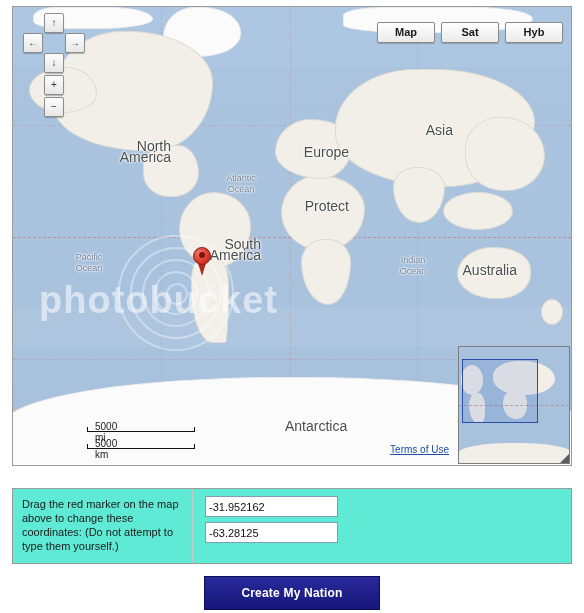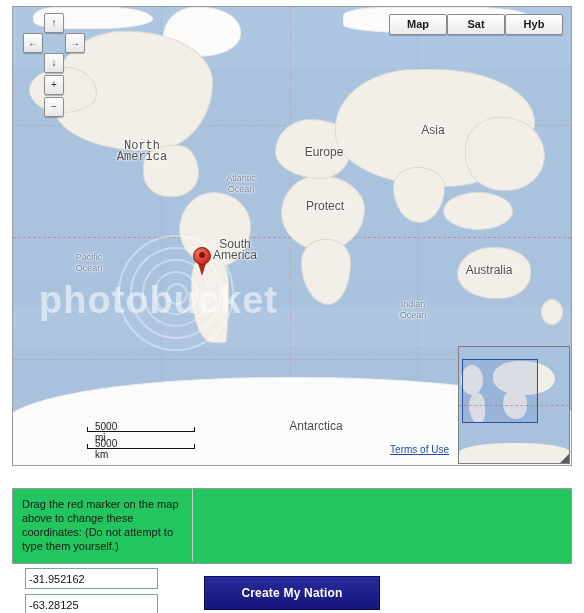--- a/index.html
+++ b/index.html
@@ -65,21 +65,21 @@
   .map-label {
     position: absolute;
     color: #5b5b5b;
     font-size: 9px;
     line-height: 11px;
     text-align: center;
     text-shadow: 0 0 2px #fff, 0 0 2px #fff, 0 0 3px #fff;
     white-space: pre-line;
     pointer-events: none;
   }
-  .map-label.continent { color: #4d4d4d; font-size: 12px; }
+  .map-label.continent { color: #4d4d4d; font-size: 14px; text-align: right; }
   .map-label.ocean { color: #6f7e93; font-style: normal; }
 
   
   .pan-cluster {
     position: absolute;
     left: 10px; top: 6px;
     width: 62px; height: 60px;
   }
   .ctrl-btn {
     position: absolute;
@@ -104,22 +104,23 @@
     position: absolute;
     left: 31px; top: 68px;
     width: 20px; height: 44px;
   }
   .zoom-in  { position:absolute; left:0; top:0;  }
   .zoom-out { position:absolute; left:0; top:22px; }
 
   
   .maptype {
     position: absolute;
-    right: 8px; top: 7px;
+    right: 8px; top: 15px;
     display: flex;
+    gap: 6px;
   }
   .maptype-btn {
     width: 58px;
     height: 21px;
     background: linear-gradient(#ffffff, #eaeaea);
     border: 1px solid #8a8a8a;
     border-radius: 2px;
     box-sizing: border-box;
     font-size: 11px;
     font-weight: bold;
@@ -286,23 +287,22 @@
 
   
   .coord-panel {
     position: absolute;
     left: 12px;
     top: 488px;
     width: 560px;
     height: 76px;
     border: 1px solid #9a9a9a;
     box-sizing: border-box;
-    background: #22c55e;
+    background: #5eead4;
     display: flex;
-    flex-direction: column;
   }
   .coord-left {
     width: 180px;
     border-right: 1px solid #c9c9c9;
     box-sizing: border-box;
     padding: 8px 8px 8px 9px;
     font-size: 11px;
     color: #1a1a1a;
     line-height: 14px;
   }
@@ -390,34 +390,34 @@
 
       <div class="wm-rings">
         <div style="left:0;top:0;width:112px;height:112px;"></div>
         <div style="left:12px;top:12px;width:88px;height:88px;"></div>
         <div style="left:24px;top:24px;width:64px;height:64px;"></div>
         <div style="left:36px;top:36px;width:40px;height:40px;"></div>
         <div style="left:48px;top:48px;width:18px;height:18px;"></div>
       </div>
       <div class="wm-text">photobucket</div>
 
-      <div class="map-label continent" style="left:100px;top:134px;width:58px;font-family:Liberation Mono, monospace;">North
+      <div class="map-label continent" style="left:100px;top:134px;width:58px;">North
 America</div>
       <div class="map-label continent" style="left:196px;top:232px;width:52px;">South
 America</div>
       <div class="map-label continent" style="left:286px;top:140px;width:50px;">Europe</div>
       <div class="map-label continent" style="left:288px;top:194px;width:48px;">Protect</div>
       <div class="map-label continent" style="left:400px;top:118px;width:40px;">Asia</div>
       <div class="map-label continent" style="left:448px;top:258px;width:56px;">Australia</div>
       <div class="map-label continent" style="left:272px;top:414px;width:62px;">Antarctica</div>
       <div class="map-label ocean" style="left:202px;top:166px;width:52px;">Atlantic
 Ocean</div>
       <div class="map-label ocean" style="left:52px;top:245px;width:48px;">Pacific
 Ocean</div>
-      <div class="map-label ocean" style="left:376px;top:248px;width:48px;margin-top:44px;">Indian
+      <div class="map-label ocean" style="left:376px;top:248px;width:48px;">Indian
 Ocean</div>
 
       <div class="marker" style="left:180px;top:240px;">
         <div class="tip"></div>
         <div class="head"></div>
         <div class="dot"></div>
       </div>
 
       <div class="pan-cluster">
         <div class="ctrl-btn ctrl-up">↑</div>

